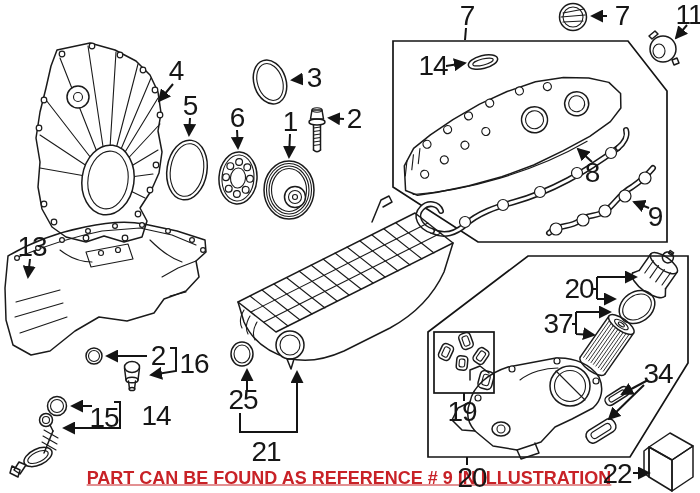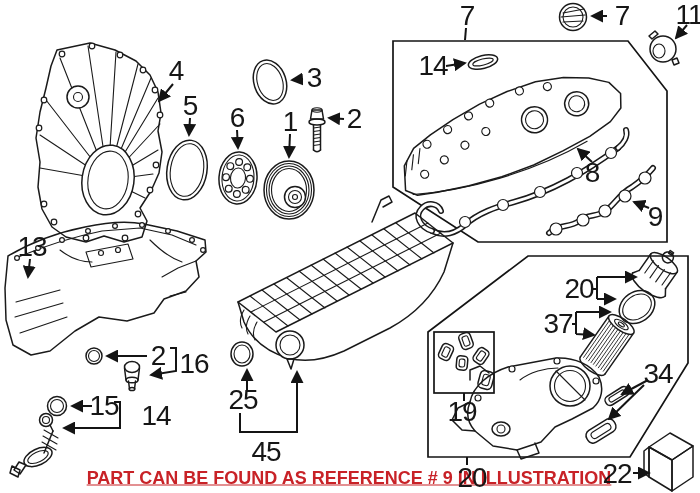--- a/index.html
+++ b/index.html
@@ -420,27 +420,27 @@
   <div class="callout" style="left:190px;top:106px">5</div>
   <div class="callout" style="left:237px;top:118px">6</div>
   <div class="callout" style="left:467px;top:16px">7</div>
   <div class="callout" style="left:592px;top:173px">8</div>
   <div class="callout" style="left:655px;top:217px">9</div>
   <div class="callout" style="left:433px;top:66px">14</div>
   <div class="callout" style="left:689px;top:15px">11</div>
   <div class="callout" style="left:622px;top:16px">7</div>
   <div class="callout" style="left:32px;top:247px">13</div>
   <div class="callout" style="left:156px;top:416px">14</div>
-  <div class="callout" style="left:104px;top:406px">15</div>
+  <div class="callout" style="left:104px;top:418px">15</div>
   <div class="callout" style="left:194px;top:364px">16</div>
   <div class="callout" style="left:158px;top:356px">2</div>
   <div class="callout" style="left:472px;top:478px">20</div>
   <div class="callout" style="left:462px;top:412px">19</div>
   <div class="callout" style="left:579px;top:289px">20</div>
   <div class="callout" style="left:558px;top:324px">37</div>
   <div class="callout" style="left:617px;top:474px">22</div>
   <div class="callout" style="left:658px;top:374px">34</div>
-  <div class="callout" style="left:266px;top:452px">45</div>
+  <div class="callout" style="left:266px;top:452px">21</div>
   <div class="callout" style="left:243px;top:400px">25</div>
 
   <div class="note">PART CAN BE FOUND AS REFERENCE # 9 IN ILLUSTRATION</div>
 
 </div>
 
 </body></html>

